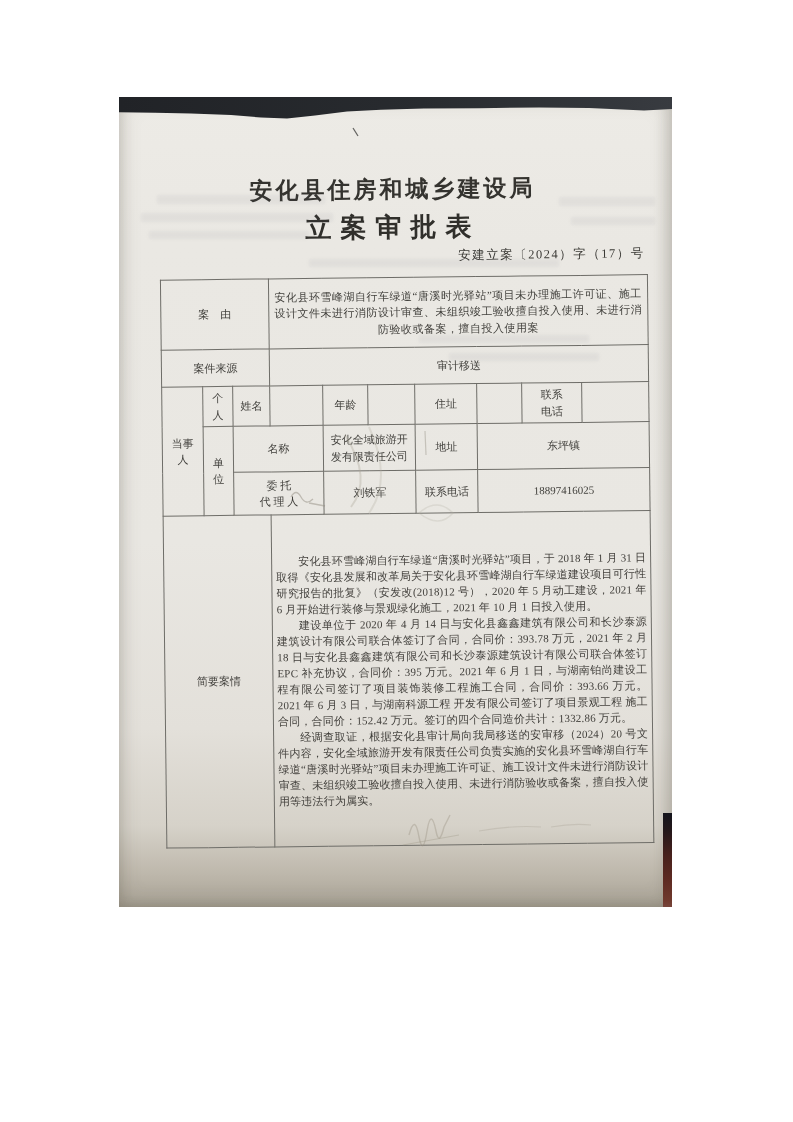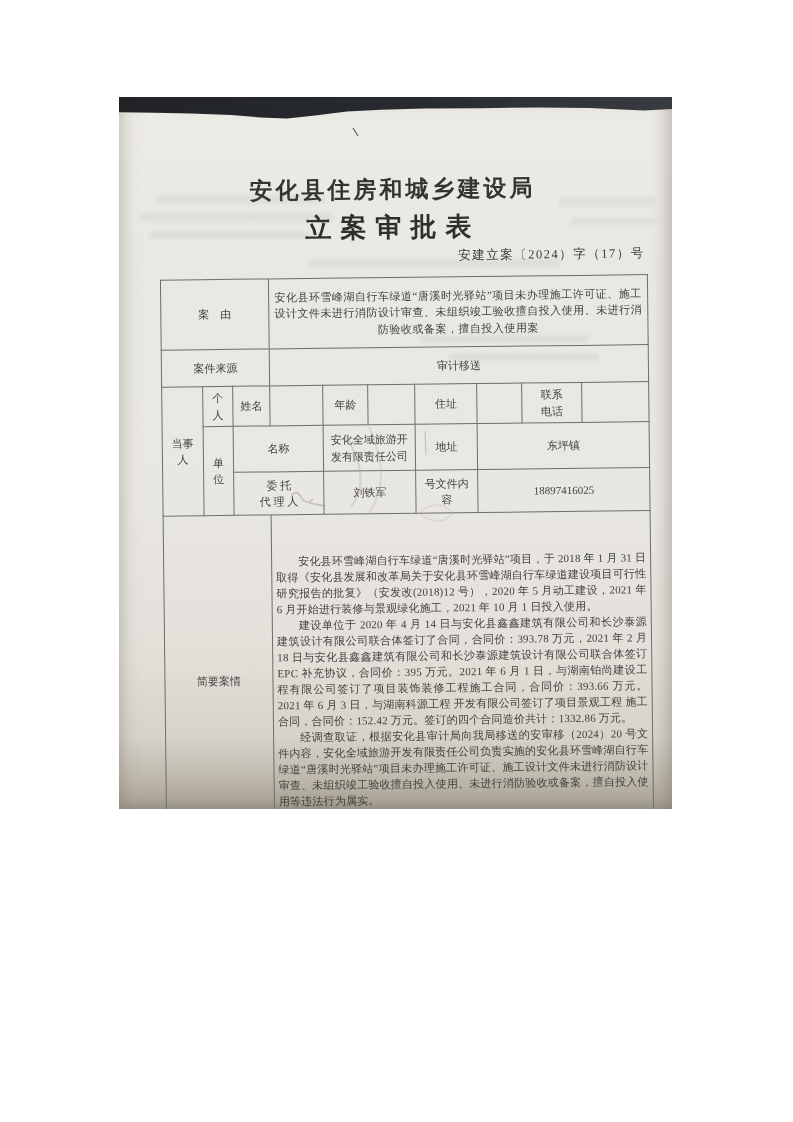--- a/index.html
+++ b/index.html
@@ -5,21 +5,21 @@
   html,body { margin:0; padding:0; }
   body {
     width:793px; height:1122px;
     background:#ffffff;
     position:relative;
     overflow:hidden;
     font-family:"Liberation Serif","DejaVu Serif",serif;
   }
   .photo {
     position:absolute; left:119px; top:97px;
-    width:553px; height:712px;
+    width:553px; height:810px;
     background:linear-gradient(180deg,#edebe6 0%, #eae8e3 18%, #e9e7e2 55%, #e3e0da 78%, #d6d2c9 90%, #bdb7ab 96%, #a8a295 100%);
     box-shadow:inset 0 0 22px rgba(95,90,78,.22), inset -7px 0 12px rgba(85,80,70,.16), inset 5px 0 10px rgba(85,80,70,.10);
     overflow:hidden;
   }
   .torn-band { position:absolute; left:0; top:0; width:553px; height:26px; display:block; }
   .red-strip {
     position:absolute; right:0; top:716px; width:9px; height:94px;
     background:linear-gradient(180deg,#14141c 0%, #23171a 18%, #47211d 45%, #5d2a22 70%, #6e382c 92%, #77443a 100%);
   }
   .content {
@@ -129,21 +129,21 @@
         <td rowspan="2" class="stack">单位</td>
         <td colspan="2">名称</td>
         <td colspan="2">安化全域旅游开发有限责任公司</td>
         <td>地址</td>
         <td colspan="3">东坪镇</td>
       </tr>
       <tr class="r5">
         <td colspan="2" class="preline">委 托
 代 理 人</td>
         <td colspan="2">刘铁军</td>
-        <td>号文件内容</td>
+        <td>联系电话</td>
         <td colspan="3">18897416025</td>
       </tr>
       <tr class="r6">
         <td colspan="3">简要案情</td>
         <td colspan="7" class="brief-content">
           <p>安化县环雪峰湖自行车绿道“唐溪时光驿站”项目，于 2018 年 1 月 31 日取得《安化县发展和改革局关于安化县环雪峰湖自行车绿道建设项目可行性研究报告的批复》（安发改(2018)12 号），2020 年 5 月动工建设，2021 年 6 月开始进行装修与景观绿化施工，2021 年 10 月 1 日投入使用。</p>
           <p>建设单位于 2020 年 4 月 14 日与安化县鑫鑫建筑有限公司和长沙泰源建筑设计有限公司联合体签订了合同，合同价：393.78 万元，2021 年 2 月 18 日与安化县鑫鑫建筑有限公司和长沙泰源建筑设计有限公司联合体签订 EPC 补充协议，合同价：395 万元。2021 年 6 月 1 日，与湖南铂尚建设工程有限公司签订了项目装饰装修工程施工合同，合同价：393.66 万元。 2021 年 6 月 3 日，与湖南科源工程 开发有限公司签订了项目景观工程 施工合同，合同价：152.42 万元。签订的四个合同造价共计：1332.86 万元。</p>
           <p>经调查取证，根据安化县审计局向我局移送的安审移（2024）20 号文件内容，安化全域旅游开发有限责任公司负责实施的安化县环雪峰湖自行车绿道“唐溪时光驿站”项目未办理施工许可证、施工设计文件未进行消防设计审查、未组织竣工验收擅自投入使用、未进行消防验收或备案，擅自投入使用等违法行为属实。</p>
         </td>
       </tr>

